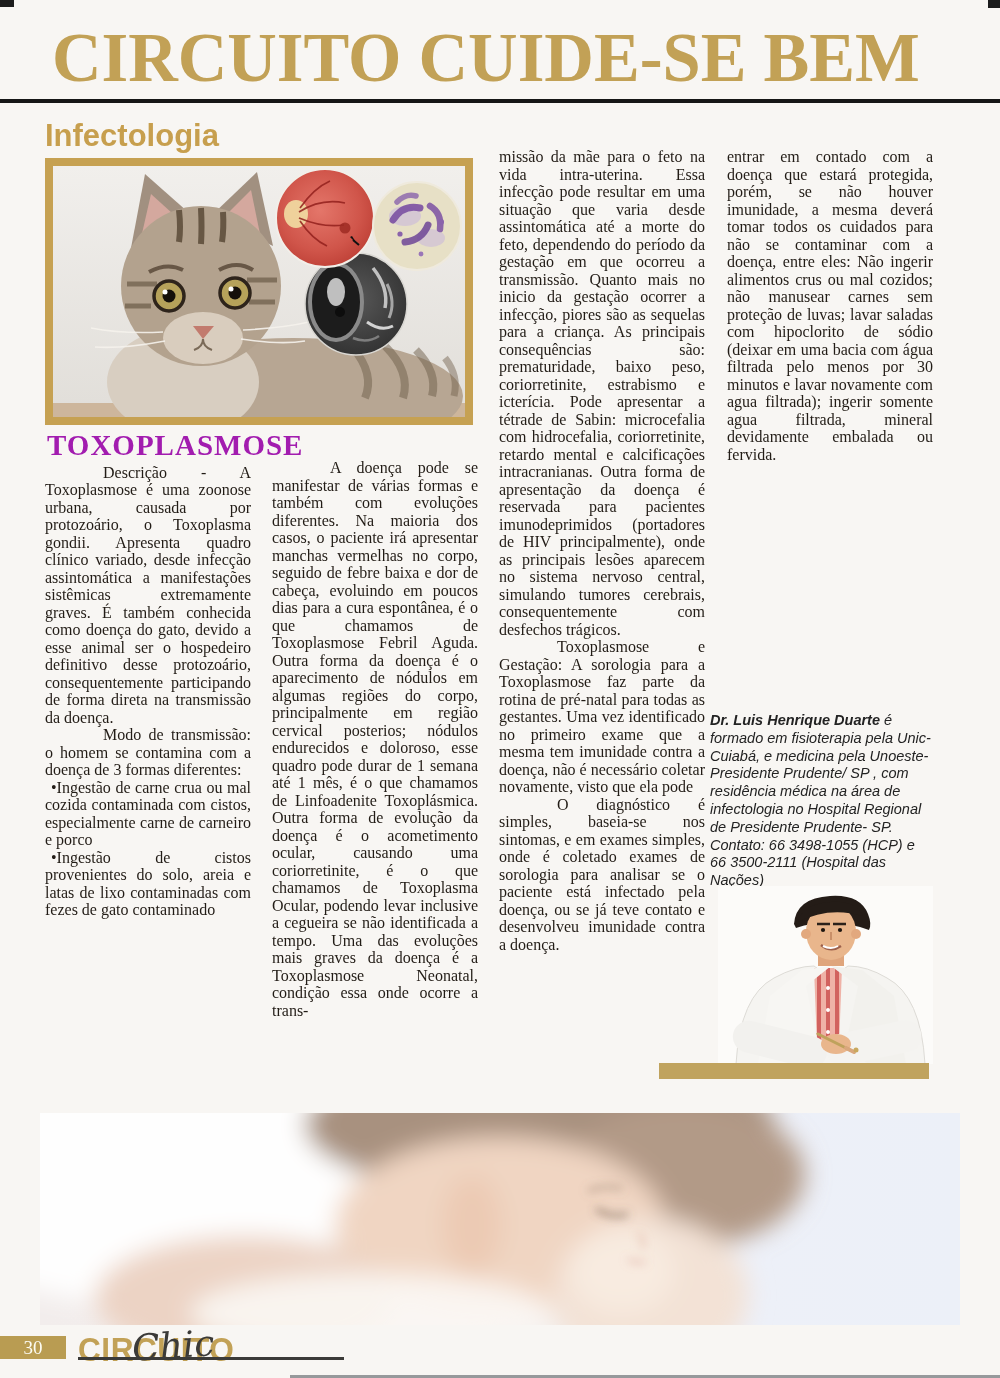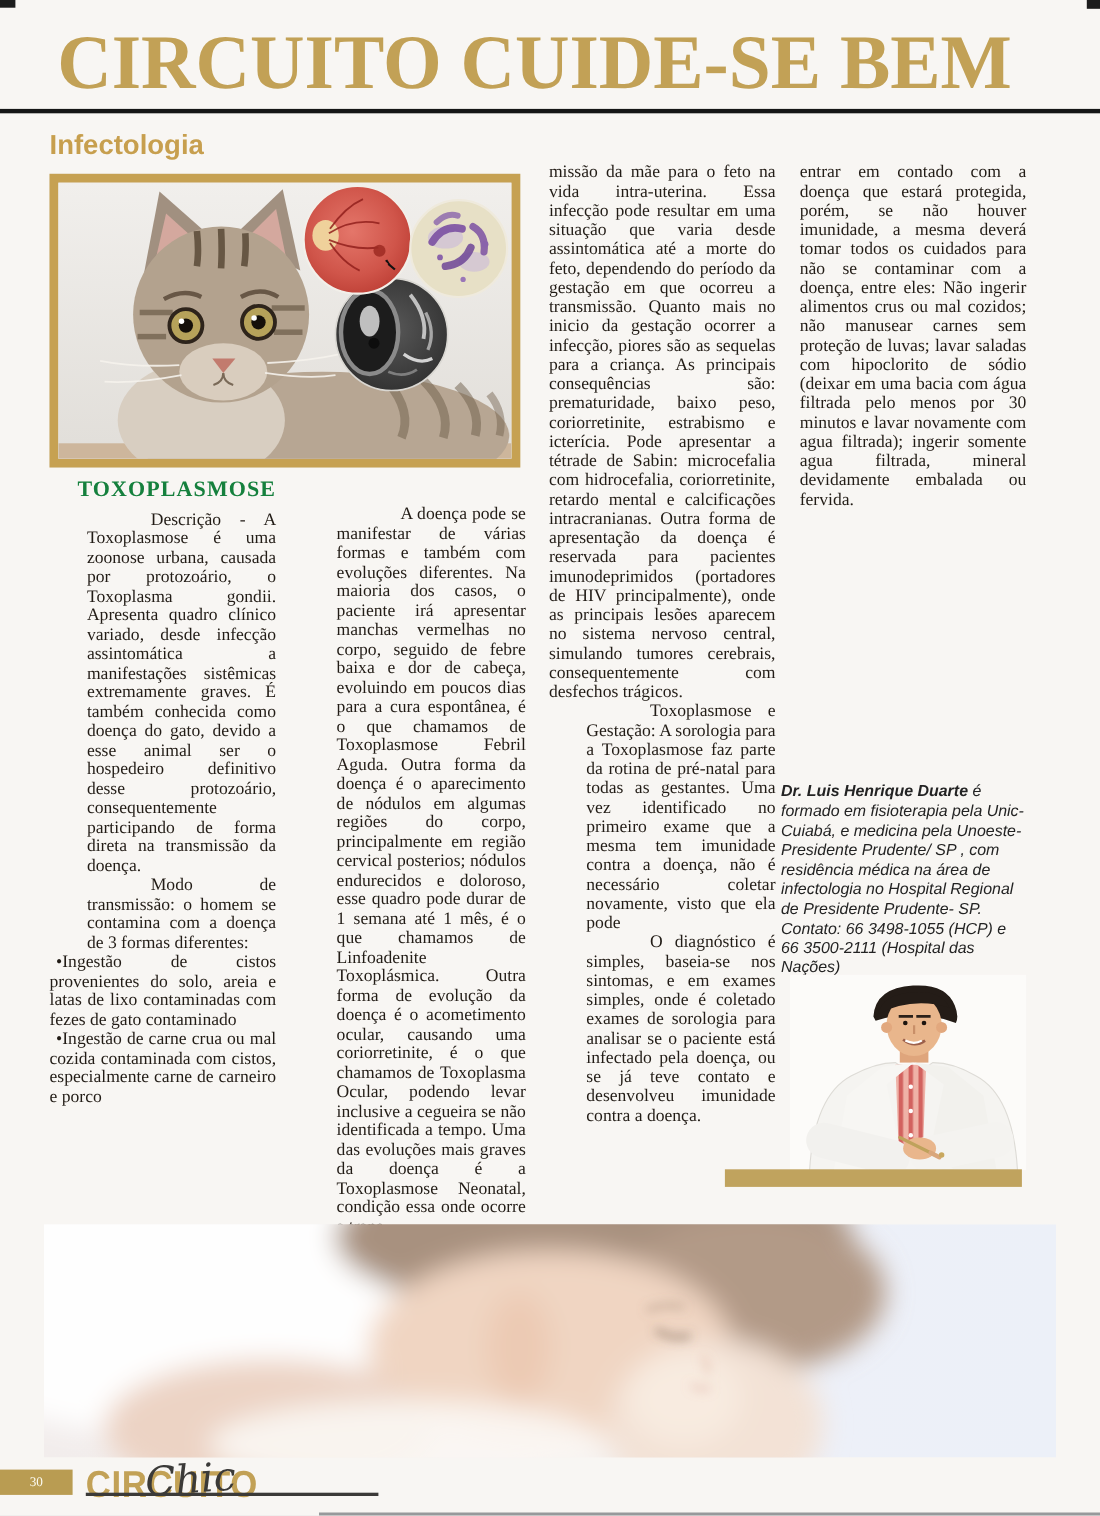--- a/index.html
+++ b/index.html
@@ -17,47 +17,47 @@
   
   .header-title{
     position:absolute;left:52px;top:18px;width:900px;
     font-family:"Liberation Serif",serif;font-weight:bold;font-size:70px;
     color:#c2a156;letter-spacing:0px;transform:scaleX(.98);transform-origin:left;
     white-space:nowrap;
   }
   .black-rule{position:absolute;left:0;top:99px;width:1000px;height:4px;background:#161616;}
   .section-label{
     position:absolute;left:45px;top:118px;
-    font-family:"Liberation Sans",sans-serif;font-weight:bold;font-size:25px;
+    font-family:"Liberation Sans",sans-serif;font-weight:bold;font-size:31px;
     color:#c79f4e;letter-spacing:0px;
   }
 
   
   .feature-frame{
     position:absolute;left:45px;top:158px;width:428px;height:267px;
     border:8px solid #c6a152;box-sizing:border-box;background:#eae8e5;
   }
   .feature-frame svg{display:block;}
 
   
   .col{
     position:absolute;width:206px;
     font-size:16px;line-height:17.5px;text-align:justify;
     color:#221c16;
   }
   .col p{margin:0;hyphens:auto;-webkit-hyphens:auto;}
-  .col p.indent{text-indent:58px;margin-left:34px;}
+  .col p.indent{text-indent:58px;}
   .col p.bullet{text-indent:6px;}
   .col1{left:45px;top:437px;}
   .col2{left:272px;top:459px;}
   .col3{left:499px;top:148px;}
   .col4{left:727px;top:148px;}
   .article-title{
     margin:0 0 9px 2px;font-family:"Liberation Serif",serif;
-    font-size:20px;font-weight:bold;letter-spacing:1px;color:#15803d;
+    font-size:29px;font-weight:bold;letter-spacing:1px;color:#a21caf;
     text-align:right;
   }
 
   
   .bio{
     position:absolute;left:710px;top:712px;width:224px;
     font-family:"Liberation Sans",sans-serif;font-style:italic;
     font-size:14.5px;line-height:17.8px;color:#232323;
   }
   .bio .bio-name{font-weight:bold;}
@@ -65,21 +65,21 @@
   .doctor-photo{position:absolute;left:718px;top:886px;}
   .doctor-bar{position:absolute;left:659px;top:1063px;width:270px;height:16px;background:#c0a35e;}
 
   
   .banner{position:absolute;left:40px;top:1113px;width:920px;height:212px;}
   .banner svg{display:block;}
 
   
   .page-num-bar{
     position:absolute;left:0;top:1336px;width:66px;height:23px;background:#b99c52;
-    color:#fcfbf2;font-family:"Liberation Serif",serif;font-size:12px;
+    color:#fcfbf2;font-family:"Liberation Serif",serif;font-size:19px;
     text-align:center;line-height:23px;
   }
   .logo{position:absolute;left:78px;top:1330px;width:270px;height:28px;}
   .logo-main{
     font-family:"Liberation Sans",sans-serif;font-weight:bold;font-size:31px;
     color:#c2a156;letter-spacing:.5px;display:inline-block;transform:scale(1.02,1.1);
     transform-origin:left top;
   }
   .logo-script{
     position:absolute;left:54px;top:-2px;
@@ -196,22 +196,22 @@
         <circle cx="347" cy="68" r="2.6" fill="#8a63ab"></circle>
         <circle cx="368" cy="88" r="2.4" fill="#9a76b8"></circle>
       </g>
     </svg>
   </div>
 
   <div class="col col1">
     <h2 class="article-title">TOXOPLASMOSE</h2>
     <p class="indent">Descrição - A Toxoplasmose é uma zoonose urbana, causada por protozoário, o Toxoplasma gondii. Apresenta quadro clínico variado, desde infecção assintomática a manifestações sistêmicas extremamente graves. É também conhecida como doença do gato, devido a esse animal ser o hospedeiro definitivo desse protozoário, consequentemente participando de forma direta na transmissão da doença.</p>
     <p class="indent">Modo de transmissão: o homem se contamina com a doença de 3 formas diferentes:</p>
+    <p class="bullet">•Ingestão de carne crua ou mal cozida contaminada com cistos, especialmente carne de carneiro e porco</p>
     <p class="bullet">•Ingestão de cistos provenientes do solo, areia e latas de lixo contaminadas com fezes de gato contaminado</p>
-    <p class="bullet">•Ingestão de carne crua ou mal cozida contaminada com cistos, especialmente carne de carneiro e porco</p>
   </div>
 
   <div class="col col2">
     <p class="indent">A doença pode se manifestar de várias formas e também com evoluções diferentes. Na maioria dos casos, o paciente irá apresentar manchas vermelhas no corpo, seguido de febre baixa e dor de cabeça, evoluindo em poucos dias para a cura espontânea, é o que chamamos de Toxoplasmose Febril Aguda. Outra forma da doença é o aparecimento de nódulos em algumas regiões do corpo, principalmente em região cervical posterios; nódulos endurecidos e doloroso, esse quadro pode durar de 1 semana até 1 mês, é o que chamamos de Linfoadenite Toxoplásmica. Outra forma de evolução da doença é o acometimento ocular, causando uma coriorretinite, é o que chamamos de Toxoplasma Ocular, podendo levar inclusive a cegueira se não identificada a tempo. Uma das evoluções mais graves da doença é a Toxoplasmose Neonatal, condição essa onde ocorre a trans-</p>
   </div>
 
   <div class="col col3">
     <p>missão da mãe para o feto na vida intra-uterina. Essa infecção pode resultar em uma situação que varia desde assintomática até a morte do feto, dependendo do período da gestação em que ocorreu a transmissão. Quanto mais no inicio da gestação ocorrer a infecção, piores são as sequelas para a criança. As principais consequências são: prematuridade, baixo peso, coriorretinite, estrabismo e icterícia. Pode apresentar a tétrade de Sabin: microcefalia com hidrocefalia, coriorretinite, retardo mental e calcificações intracranianas. Outra forma de apresentação da doença é reservada para pacientes imunodeprimidos (portadores de HIV principalmente), onde as principais lesões aparecem no sistema nervoso central, simulando tumores cerebrais, consequentemente com desfechos trágicos.</p>
     <p class="indent">Toxoplasmose e Gestação: A sorologia para a Toxoplasmose faz parte da rotina de pré-natal para todas as gestantes. Uma vez identificado no primeiro exame que a mesma tem imunidade contra a doença, não é necessário coletar novamente, visto que ela pode</p>
     <p class="indent">O diagnóstico é simples, baseia-se nos sintomas, e em exames simples, onde é coletado exames de sorologia para analisar se o paciente está infectado pela doença, ou se já teve contato e desenvolveu imunidade contra a doença.</p>

